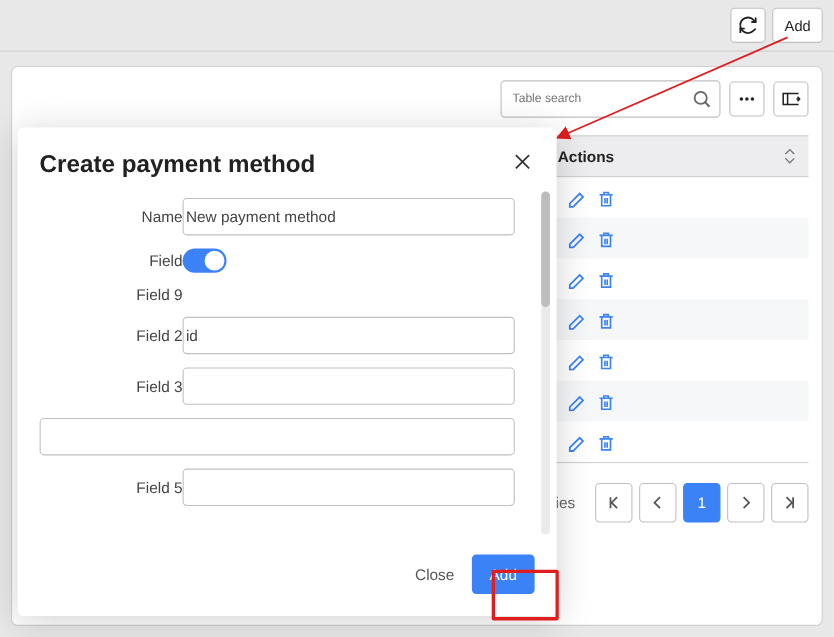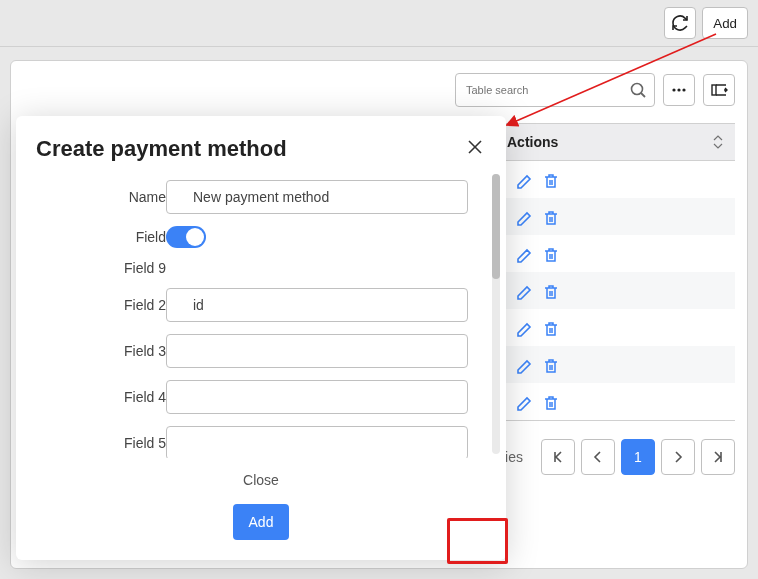--- a/index.html
+++ b/index.html
@@ -218,21 +218,21 @@
   .form-row label {
     width: 130px;
     text-align: right;
     color: #444;
   }
   .form-row input[type="text"] {
     flex: 1;
     height: 34px;
     border: 1px solid var(--border2);
     border-radius: 4px;
-    padding: 0 26px;
+    padding: 0 2px;
     font-size: 14px;
     color: #444;
     margin-right: 18px;
     box-sizing: border-box;
   }
 
   .switch {
     position: relative;
     width: 40px;
     height: 22px;
@@ -247,21 +247,20 @@
     background: #fff;
     border-radius: 50%;
   }
 
   .modal-footer {
     display: flex;
     justify-content: flex-end;
     align-items: center;
     padding: 14px 20px 20px 20px;
     gap: 16px;
-    flex-direction: column;
   }
   .link-btn {
     color: #555;
     cursor: pointer;
   }
   .primary-btn {
     background: var(--primary);
     color: #fff;
     border: none;
     border-radius: 4px;
@@ -557,21 +556,20 @@
       <label>Field 2</label>
       <input type="text" value="id" style="">
     </div>
 
     <div class="form-row">
       <label>Field 3</label>
       <input type="text" value="" style="">
     </div>
 
     <div class="form-row">
-      <label>Field 4</label>
       <input type="text" value="" style="">
     </div>
 
     <div class="form-row">
       <label>Field 5</label>
       <input type="text" value="" style="">
     </div>
 
     <div class="scrollbar">
       <div class="thumb"></div>

